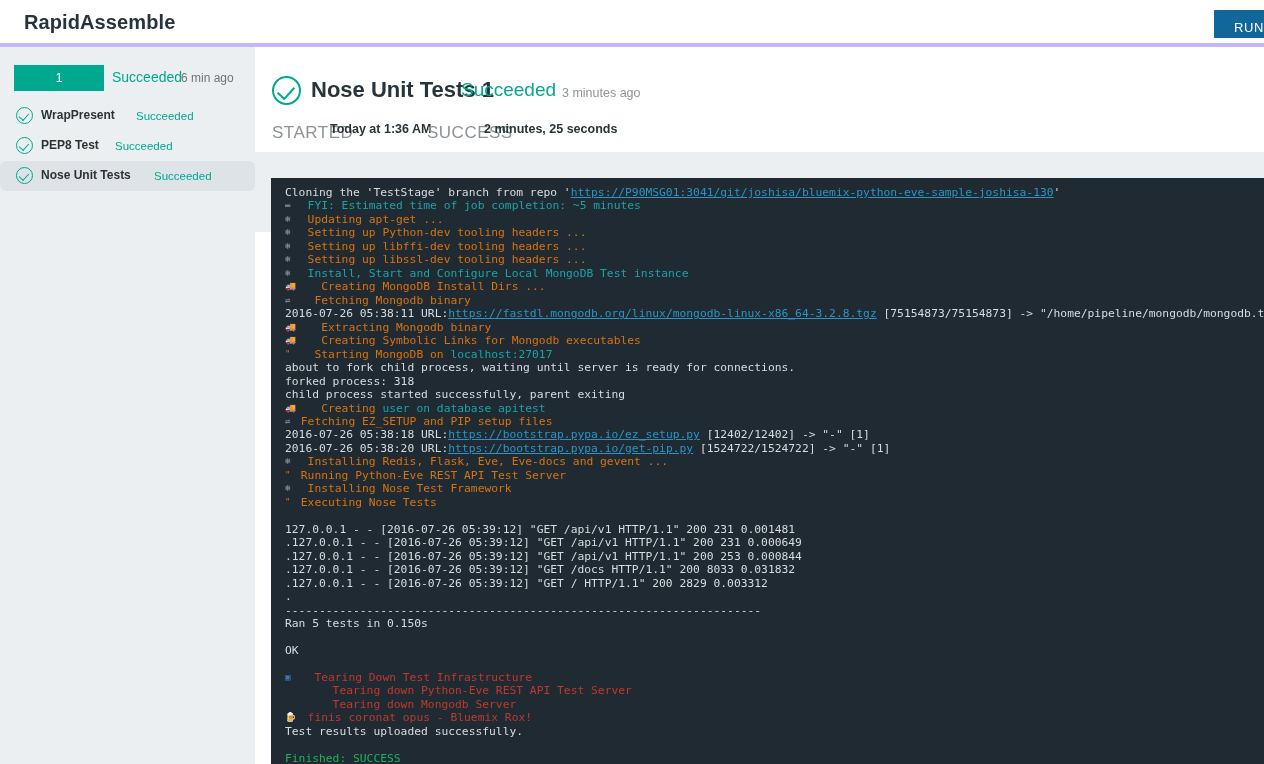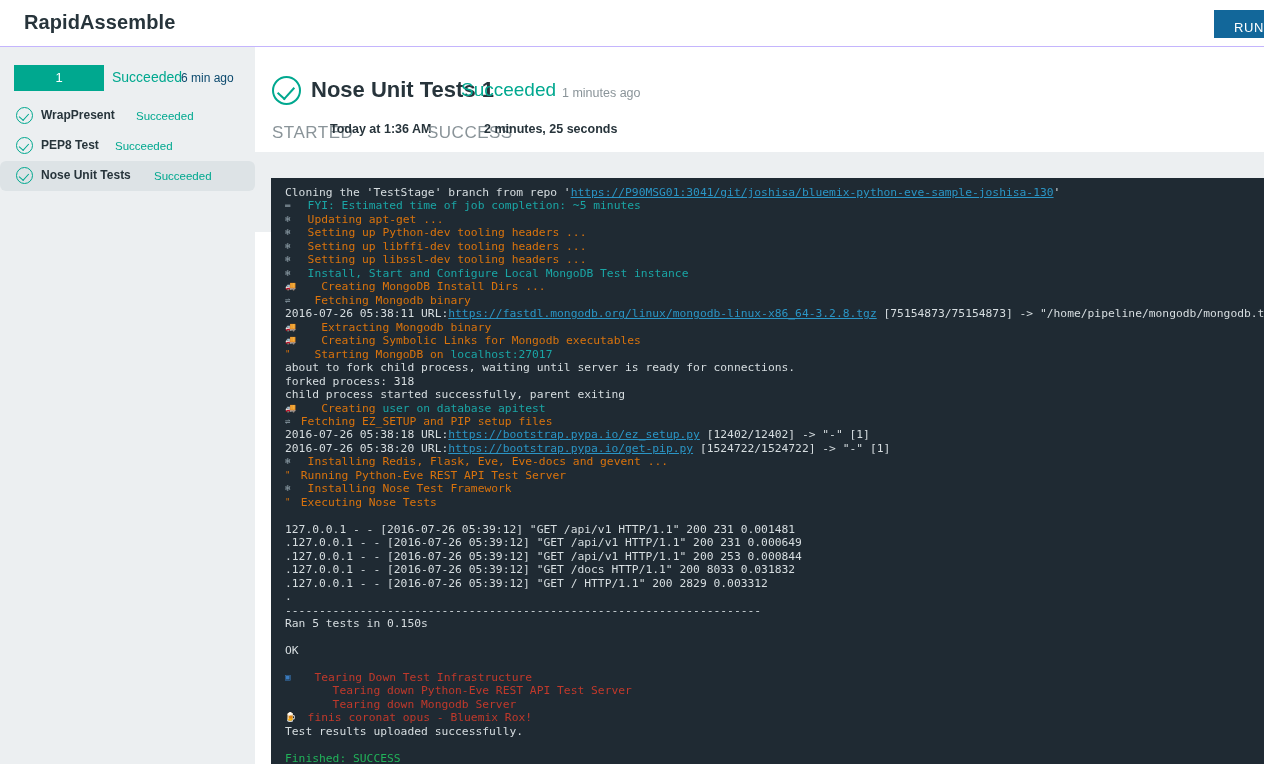--- a/index.html
+++ b/index.html
@@ -8,21 +8,21 @@
     background: #ffffff;
     font-family: "Liberation Sans", sans-serif;
     overflow: hidden;
   }
 
   
   .topbar {
     position: absolute; left: 0; top: 0;
     width: 1264px; height: 47px;
     background: #ffffff;
-    border-bottom: 1px solid #c4b5fd;
+    border-bottom: 4px solid #c4b5fd;
   }
   .brand {
     position: absolute; left: 24px; top: 11px;
     font-size: 20px; font-weight: bold; color: #27343b;
     letter-spacing: .1px;
   }
   .run-btn {
     position: absolute; left: 1214px; top: 10px;
     width: 90px; height: 28px;
     background: #12679a;
@@ -54,21 +54,21 @@
     font-size: 13px;
     text-align: center;
     line-height: 26px;
   }
   .stage-status {
     position: absolute; left: 112px; top: 4px;
     font-size: 14px; color: #00a88f;
   }
   .stage-time {
     position: absolute; left: 181px; top: 6px;
-    font-size: 12px; color: #0c4a6e;
+    font-size: 12px; color: #737373;
   }
   .job {
     position: absolute; left: 0;
     width: 255px; height: 30px;
   }
   .job.selected { background: #dde3e6; border-radius: 6px; }
   .job .notch {
     position: absolute; left: 247px; top: 4px;
     width: 0; height: 0;
     border-top: 11px solid transparent;
@@ -218,21 +218,21 @@
         <div class="notch"></div>
       </div>
     </div>
 </div>
 
 <div class="main">
   <div class="detail-head">
     <div class="big-ring"></div>
     <div class="detail-title">Nose Unit Tests 1</div>
     <div class="detail-status">Succeeded</div>
-    <div class="detail-age">1 minutes ago</div>
+    <div class="detail-age">3 minutes ago</div>
     <div class="meta-label" style="left:17px">STARTED</div>
     <div class="meta-value" style="left:75px">Today at 1:36 AM</div>
     <div class="meta-label" style="left:172px">SUCCESS</div>
     <div class="meta-value" style="left:229px">2 minutes, 25 seconds</div>
   </div>
 
   <div class="tabbar">
     <div class="tab active" style="left:42px">LOGS</div>
     <div class="tab" style="left:120px">TESTS</div>
   </div>

